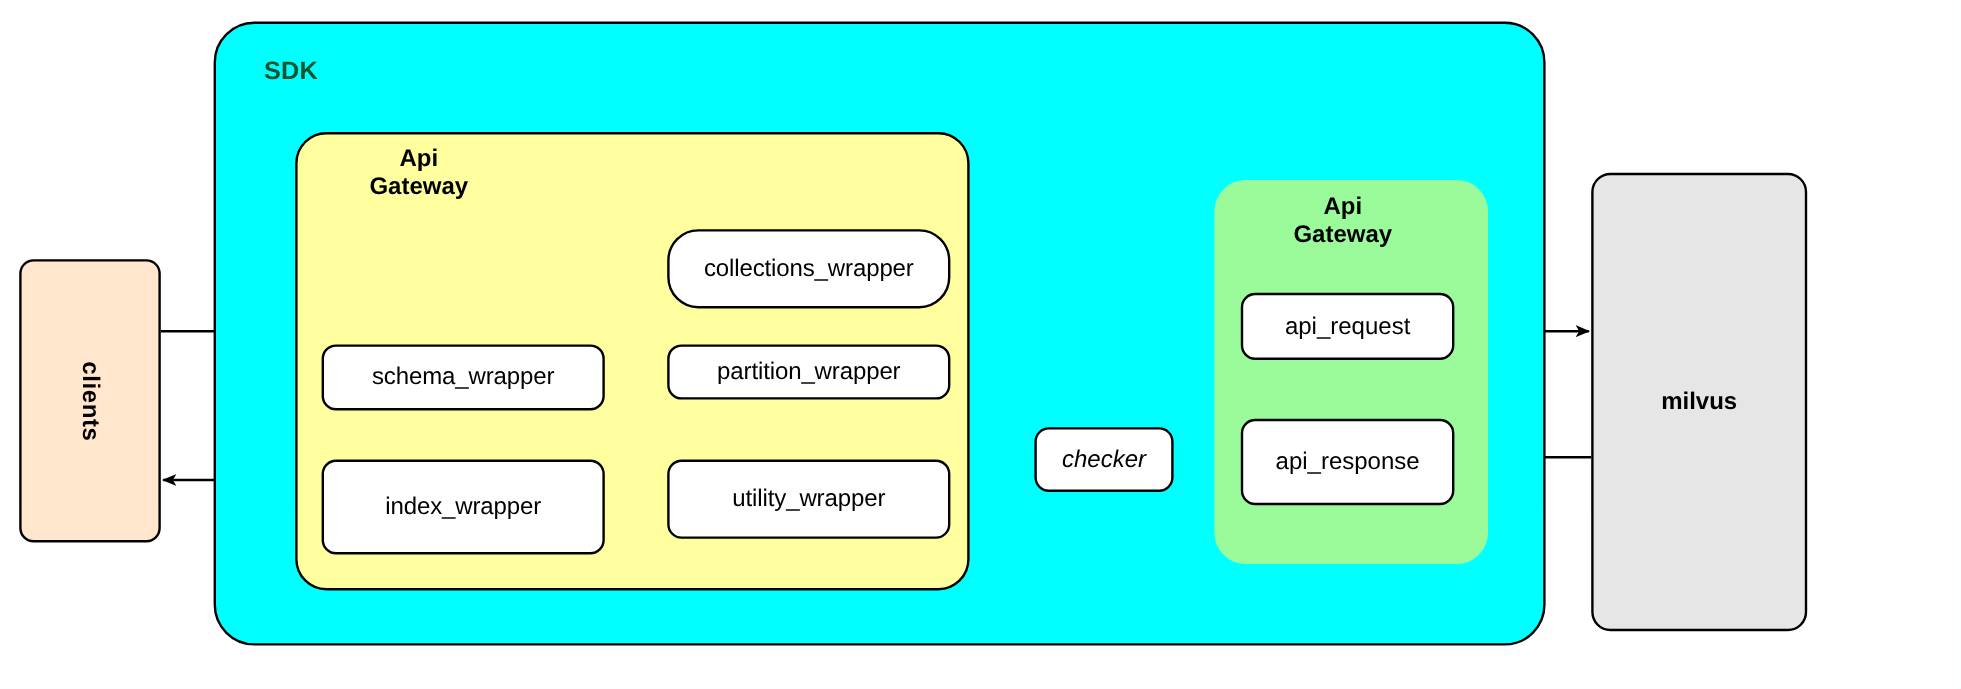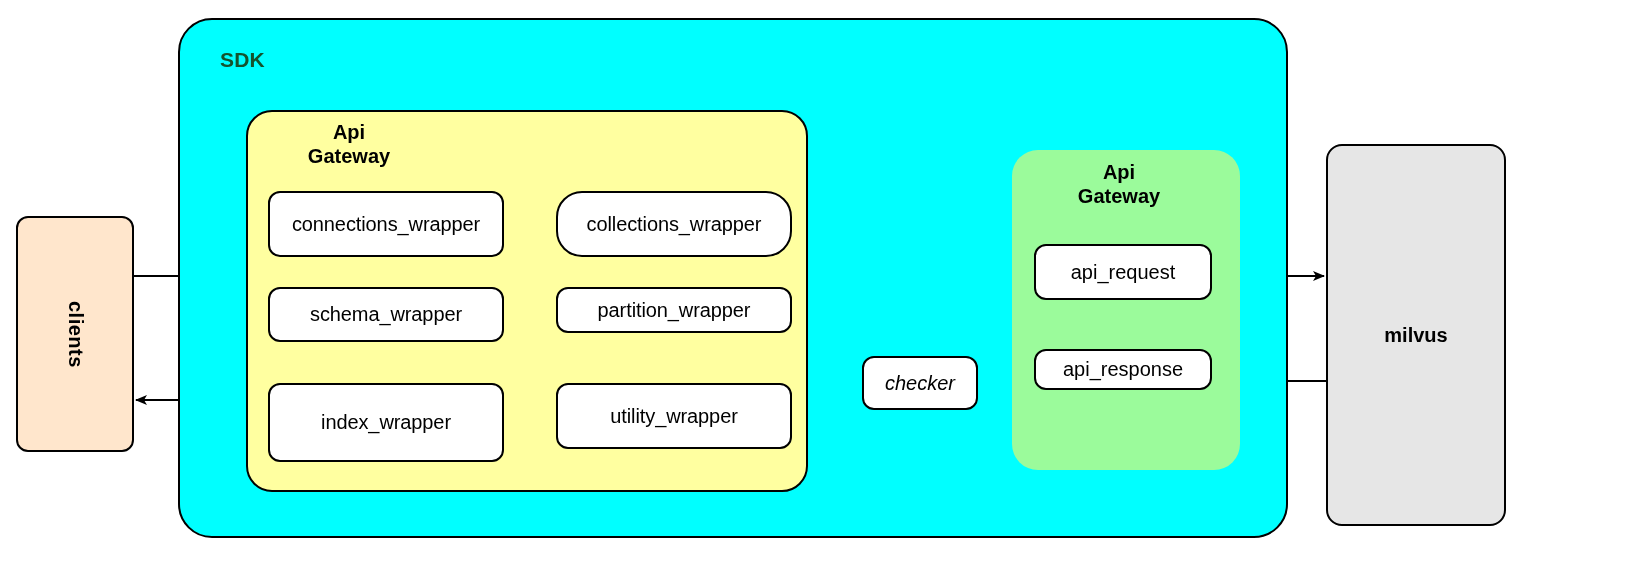--- a/index.html
+++ b/index.html
@@ -205,23 +205,20 @@
 
     <div id="sdk-label">SDK</div>
 
     <div class="node" id="api-wrapper-container" style="left:66px; top:90px;">
 
       <div id="api-wrapper-label">
         <div>Api</div>
         <div>Gateway</div>
       </div>
 
-      <div class="node wrapper-cell" style="left:20px; top:79px; width:236px; height:66px;">
-        <span>connections_wrapper</span>
-      </div>
       <div class="node wrapper-cell" style="left:308px; top:79px; width:236px; height:66px;border-radius:26px;">
         <span>collections_wrapper</span>
       </div>
 
       <div class="node wrapper-cell" style="left:20px; top:175px; width:236px; height:55px;">
         <span>schema_wrapper</span>
       </div>
       <div class="node wrapper-cell" style="left:308px; top:175px; width:236px; height:46px;align-items:center;">
         <span>partition_wrapper</span>
       </div>
@@ -241,21 +238,21 @@
     <div class="node node-noborder" id="api-gateway-container" style="left:832px; top:130px;">
 
       <div id="api-gateway-label">
         <div>Api</div>
         <div>Gateway</div>
       </div>
 
       <div class="node gateway-cell" style="left:22px; top:94px; width:178px; height:56px;justify-content:center;">
         <span>api_request</span>
       </div>
-      <div class="node gateway-cell" style="left:22px; top:199px; width:178px; height:41px;">
+      <div class="node gateway-cell" style="left:22px; top:199px; width:178px; height:72px;">
         <span>api_response</span>
       </div>
     </div>
   </div>
 
   <div class="node" id="milvus-node">
     <span>milvus</span>
   </div>
 
 </div>

